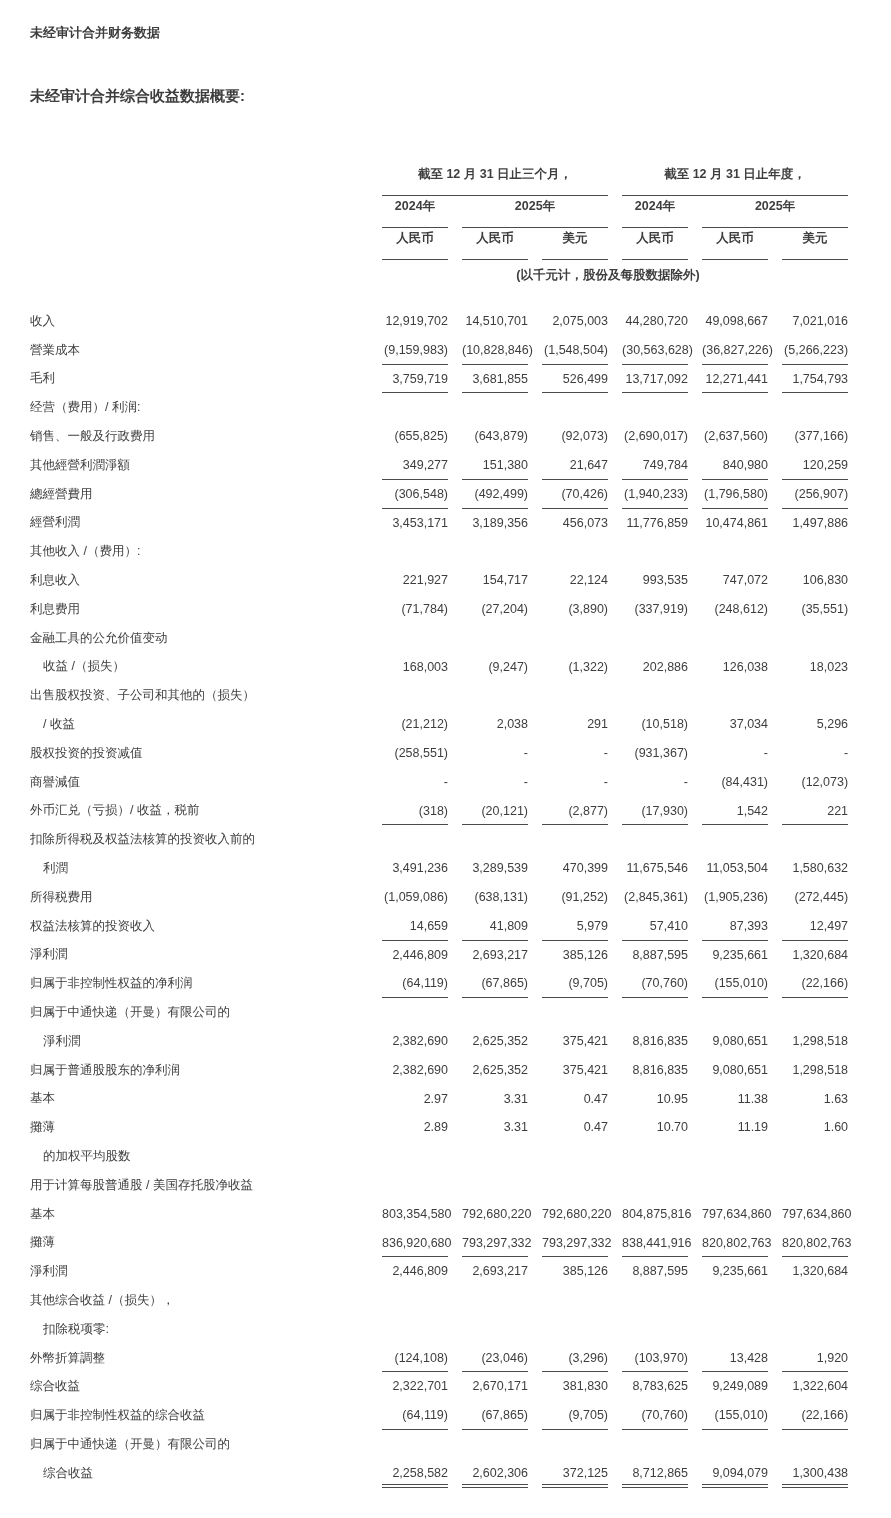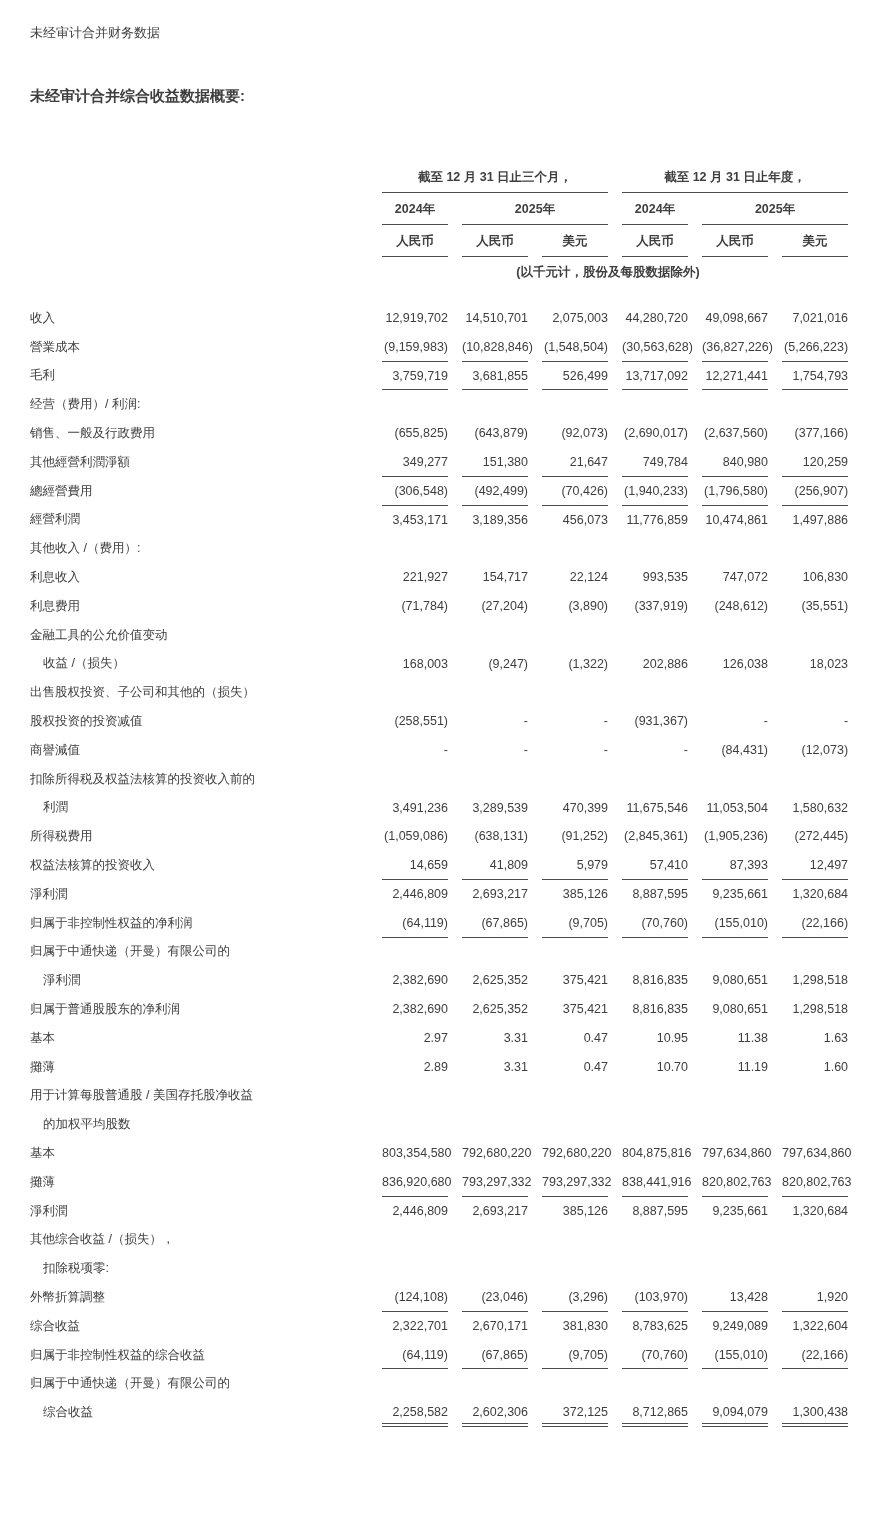--- a/index.html
+++ b/index.html
@@ -1,32 +1,32 @@
 <!DOCTYPE html>
 <html><head>
 <meta charset="utf-8">
 <style>
   html,body { margin:0; padding:0; background:#ffffff; }
   body { width:891px; font-family:"Liberation Sans","DejaVu Sans",sans-serif; color:#3e3e3e; }
   .doc { padding:24px 28px 22px 30px; }
 
-  .title { font-size:13px; font-weight:normal; margin:0; color:#3e3e3e; }
+  .title { font-size:13px; font-weight:bold; margin:0; color:#3e3e3e; }
   .subtitle { font-size:15px; font-weight:bold; margin:45px 0 0 0; color:#3e3e3e; }
 
   table.fin { border-collapse:collapse; table-layout:fixed; width:818px; margin-top:60px; }
   col.c-lbl { width:338px; }
   col.c-num { width:80px; }
 
   th, td { padding:0; font-size:12.5px; color:#3e3e3e; font-weight:normal; }
 
   thead th { vertical-align:bottom; text-align:center; font-weight:bold; }
   thead tr.r-period th { height:27px; }
   thead tr.r-year th, thead tr.r-cur th { height:32px; }
   thead th.gap { padding-left:14px; }
-  .hl { display:block; box-sizing:border-box; border-bottom:1px solid #4b4b4b; padding-bottom:6px; text-align:center; white-space:nowrap; }
+  .hl { display:block; box-sizing:border-box; border-bottom:1px solid #4b4b4b; padding-bottom:12px; text-align:center; white-space:nowrap; }
   thead tr.r-units th.units { height:40px; vertical-align:top; padding-top:7px; text-align:center; font-weight:bold; white-space:nowrap; }
 
   tbody td { height:28.8px; vertical-align:middle; }
   td.lbl { text-align:left; padding-right:6px; white-space:nowrap; }
   td.lbl.ind { padding-left:13px;margin-top:24px; }
   td.num { text-align:right; padding-left:14px; }
   td.num .v { display:block; box-sizing:border-box; height:28.8px; line-height:28.6px; white-space:nowrap; }
   td.num.u  .v { border-bottom:1px solid #4b4b4b; }
   td.num.uu .v { border-bottom:4px double #4b4b4b; }
 </style>
@@ -387,20 +387,41 @@
             <span class="v"></span>
           </td>
           <td class="num">
             <span class="v"></span>
           </td>
           <td class="num">
             <span class="v"></span>
           </td>
         </tr>
         <tr>
+          <td class="lbl ind">/ 收益</td>
+          <td class="num">
+            <span class="v">(21,212)</span>
+          </td>
+          <td class="num">
+            <span class="v">2,038</span>
+          </td>
+          <td class="num">
+            <span class="v">291</span>
+          </td>
+          <td class="num">
+            <span class="v">(10,518)</span>
+          </td>
+          <td class="num">
+            <span class="v">37,034</span>
+          </td>
+          <td class="num">
+            <span class="v">5,296</span>
+          </td>
+        </tr>
+        <tr>
           <td class="lbl">股权投资的投资减值</td>
           <td class="num">
             <span class="v">(258,551)</span>
           </td>
           <td class="num">
             <span class="v">-</span>
           </td>
           <td class="num">
             <span class="v">-</span>
           </td>
@@ -429,20 +450,41 @@
             <span class="v">-</span>
           </td>
           <td class="num">
             <span class="v">(84,431)</span>
           </td>
           <td class="num">
             <span class="v">(12,073)</span>
           </td>
         </tr>
         <tr>
+          <td class="lbl">外币汇兑（亏损）/ 收益，税前</td>
+          <td class="num u">
+            <span class="v">(318)</span>
+          </td>
+          <td class="num u">
+            <span class="v">(20,121)</span>
+          </td>
+          <td class="num u">
+            <span class="v">(2,877)</span>
+          </td>
+          <td class="num u">
+            <span class="v">(17,930)</span>
+          </td>
+          <td class="num u">
+            <span class="v">1,542</span>
+          </td>
+          <td class="num u">
+            <span class="v">221</span>
+          </td>
+        </tr>
+        <tr>
           <td class="lbl">扣除所得税及权益法核算的投资收入前的</td>
           <td class="num">
             <span class="v"></span>
           </td>
           <td class="num">
             <span class="v"></span>
           </td>
           <td class="num">
             <span class="v"></span>
           </td>
@@ -660,42 +702,42 @@
             <span class="v">10.70</span>
           </td>
           <td class="num">
             <span class="v">11.19</span>
           </td>
           <td class="num">
             <span class="v">1.60</span>
           </td>
         </tr>
         <tr>
+          <td class="lbl ind">的加权平均股数</td>
+          <td class="num">
+            <span class="v"></span>
+          </td>
+          <td class="num">
+            <span class="v"></span>
+          </td>
+          <td class="num">
+            <span class="v"></span>
+          </td>
+          <td class="num">
+            <span class="v"></span>
+          </td>
+          <td class="num">
+            <span class="v"></span>
+          </td>
+          <td class="num">
+            <span class="v"></span>
+          </td>
+        </tr>
+        <tr>
           <td class="lbl">用于计算每股普通股 / 美国存托股净收益</td>
-          <td class="num">
-            <span class="v"></span>
-          </td>
-          <td class="num">
-            <span class="v"></span>
-          </td>
-          <td class="num">
-            <span class="v"></span>
-          </td>
-          <td class="num">
-            <span class="v"></span>
-          </td>
-          <td class="num">
-            <span class="v"></span>
-          </td>
-          <td class="num">
-            <span class="v"></span>
-          </td>
-        </tr>
-        <tr>
-          <td class="lbl ind">的加权平均股数</td>
           <td class="num">
             <span class="v"></span>
           </td>
           <td class="num">
             <span class="v"></span>
           </td>
           <td class="num">
             <span class="v"></span>
           </td>
           <td class="num">

